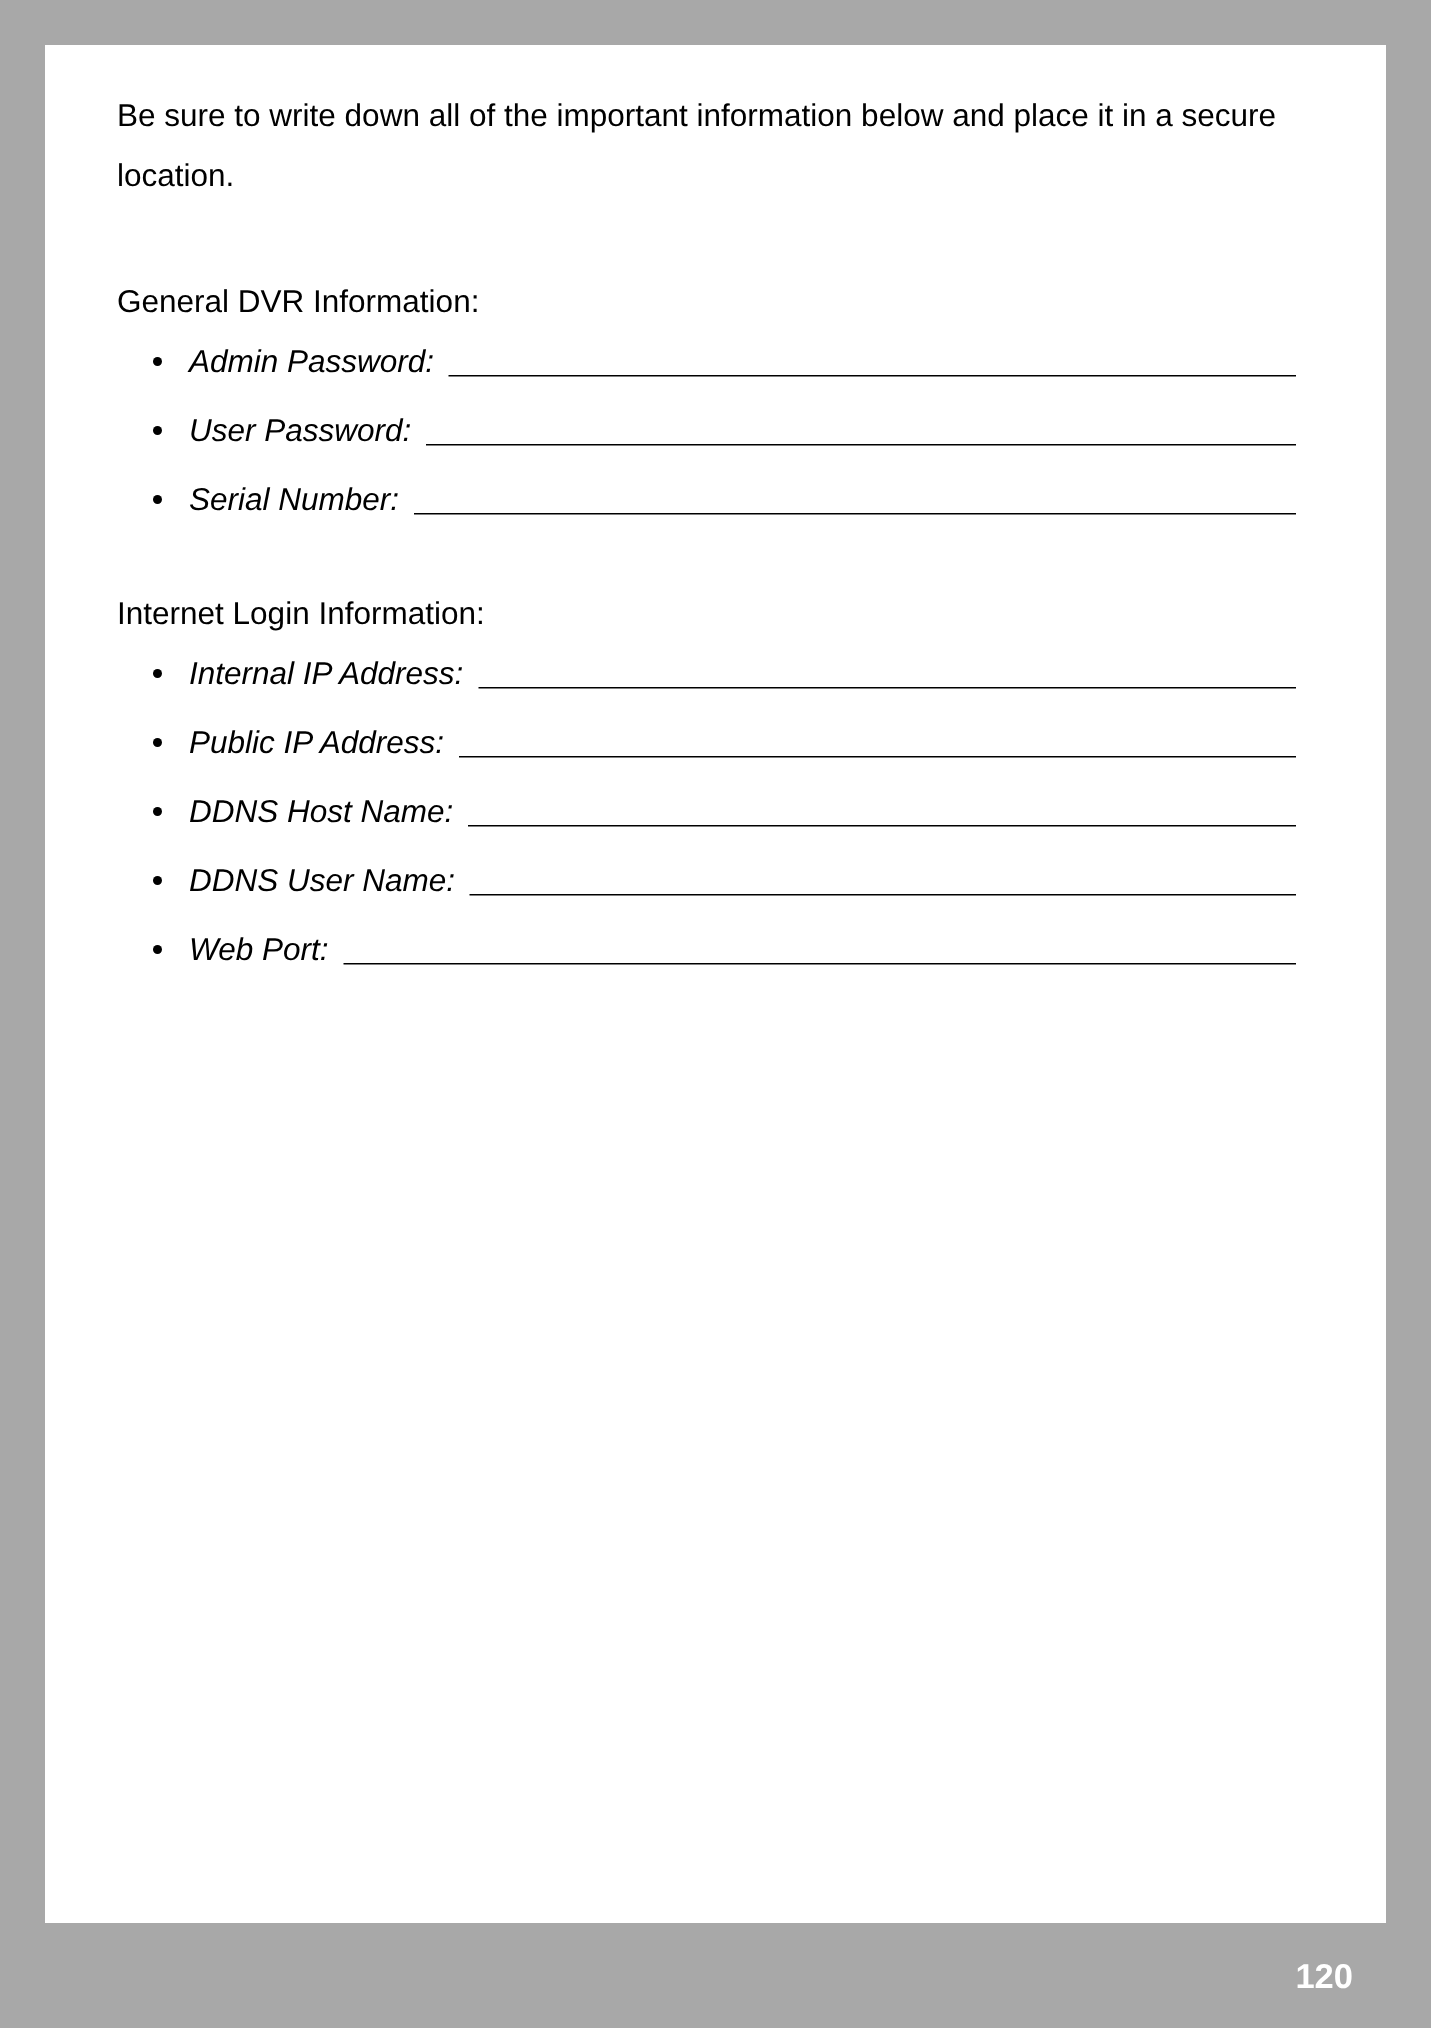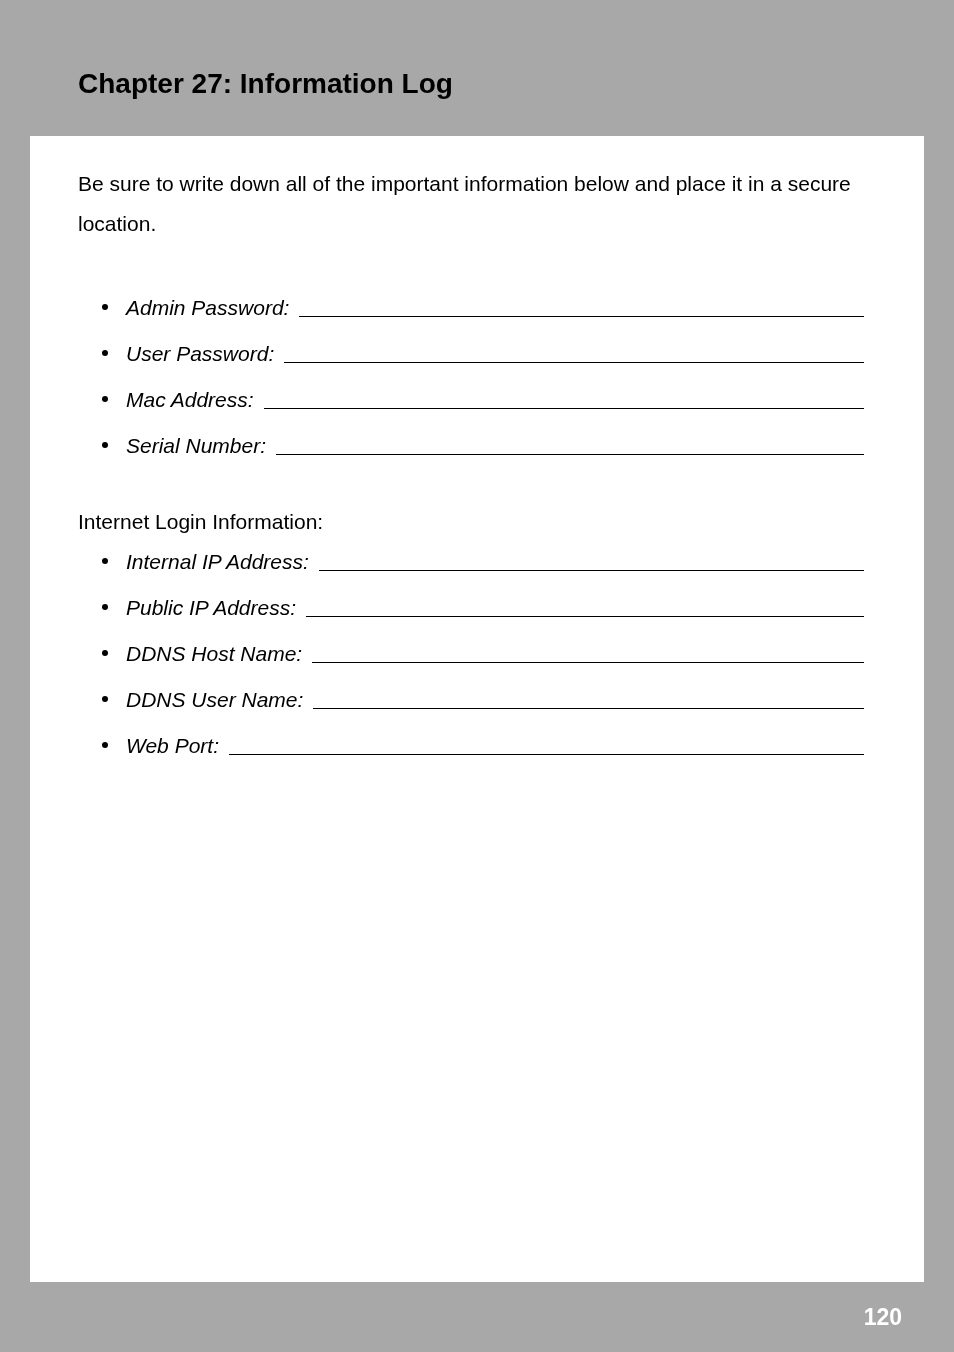--- a/index.html
+++ b/index.html
@@ -96,43 +96,36 @@
       color: #ffffff;
       font-size: 23px;
       font-weight: bold;
     }
   </style>
 </head>
 <body>
 
 <div class="page">
 
-  <div class="chapter-header">
-    <h1>Chapter 27: Information Log</h1>
-  </div>
 
   <div class="content">
 
     <p class="intro">Be sure to write down all of the important information below and place it in a secure location.</p>
 
     <div>
+      <div class="section-heading">General DVR Information:</div>
       <ul class="info-list">
         <li class="info-item">
           <span class="bullet"></span>
           <span class="label">Admin Password:</span>
           <span class="fill-line"></span>
         </li>
         <li class="info-item">
           <span class="bullet"></span>
           <span class="label">User Password:</span>
-          <span class="fill-line"></span>
-        </li>
-        <li class="info-item">
-          <span class="bullet"></span>
-          <span class="label">Mac Address:</span>
           <span class="fill-line"></span>
         </li>
         <li class="info-item">
           <span class="bullet"></span>
           <span class="label">Serial Number:</span>
           <span class="fill-line"></span>
         </li>
       </ul>
     </div>
 

